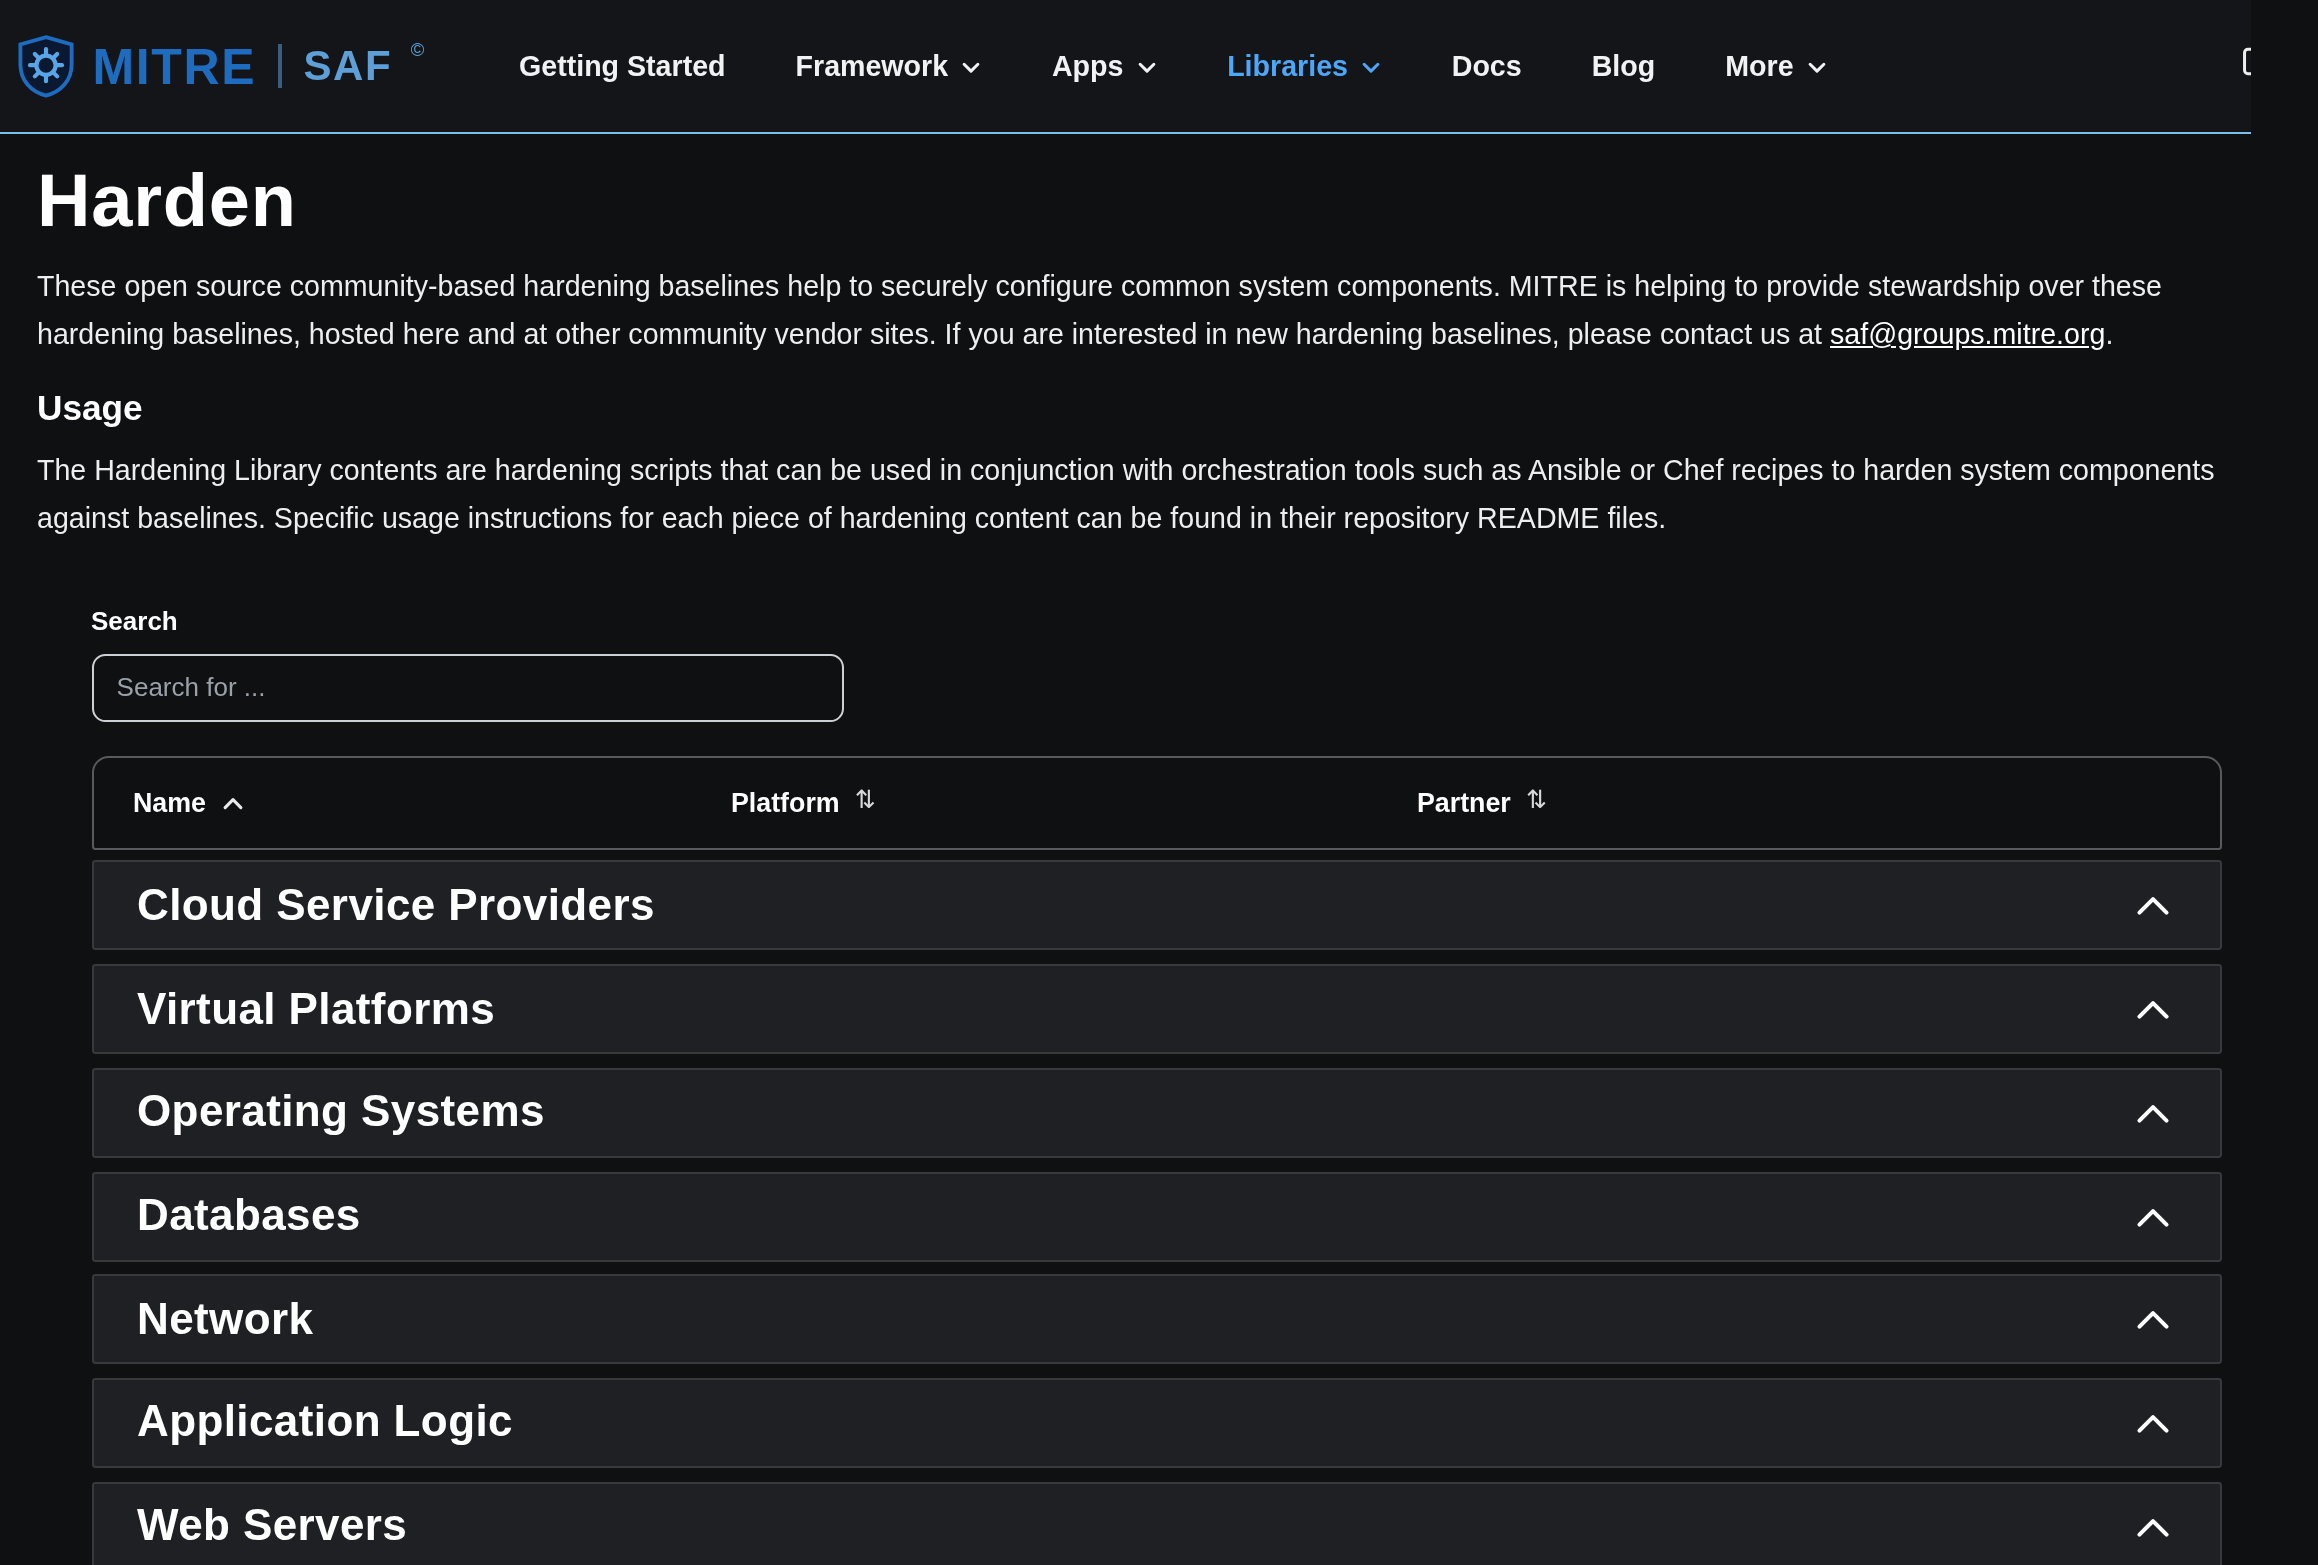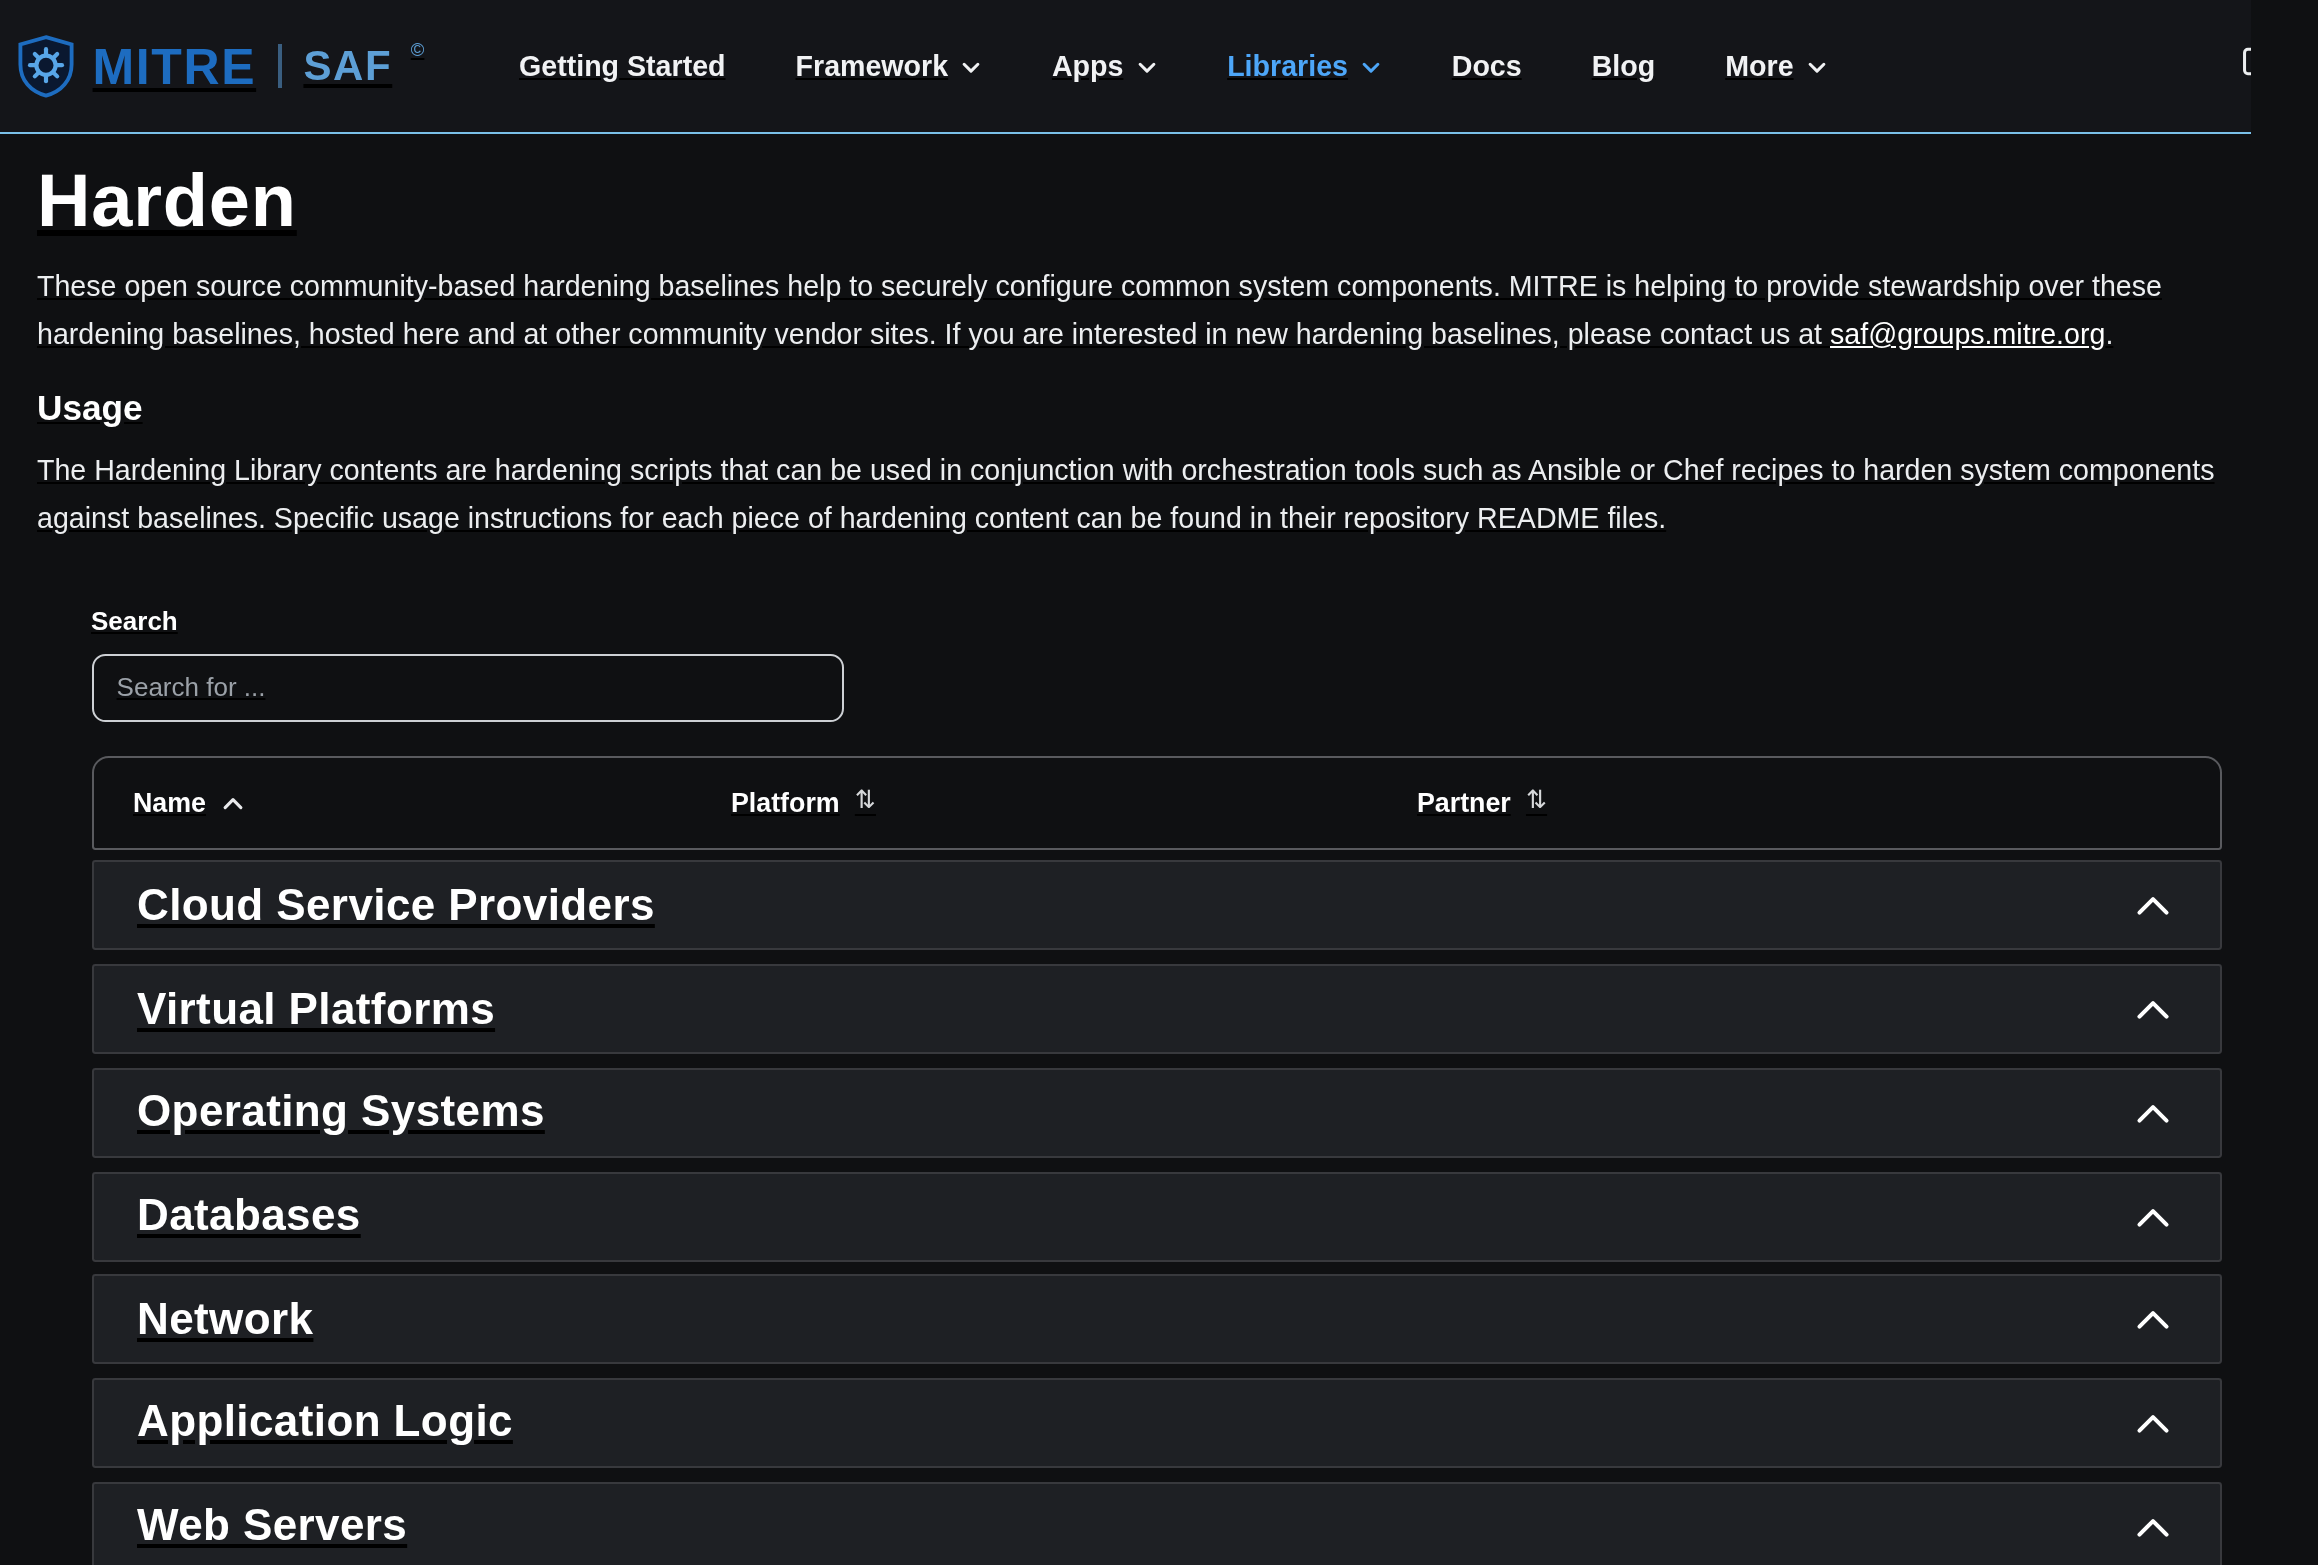--- a/index.html
+++ b/index.html
@@ -1,16 +1,16 @@
 <!DOCTYPE html>
 <html style="font-size:13.4px"><head>
 <meta charset="utf-8">
 <style>
   html,body{margin:0;padding:0;background:#0f1012;}
-  .viewport{width:2251px;height:1566px;overflow:hidden;background:#0f1012;text-decoration:underline;}
+  .viewport{width:2251px;height:1566px;overflow:hidden;background:#0f1012;}
   .page{
     width:1159px;height:783px;
     transform:scale(2);transform-origin:0 0;
     font-family:"Liberation Sans", sans-serif;
     color:#eceef0;background:#0f1012;
     overflow:hidden;position:relative;
   }
 
   
   .navbar{

